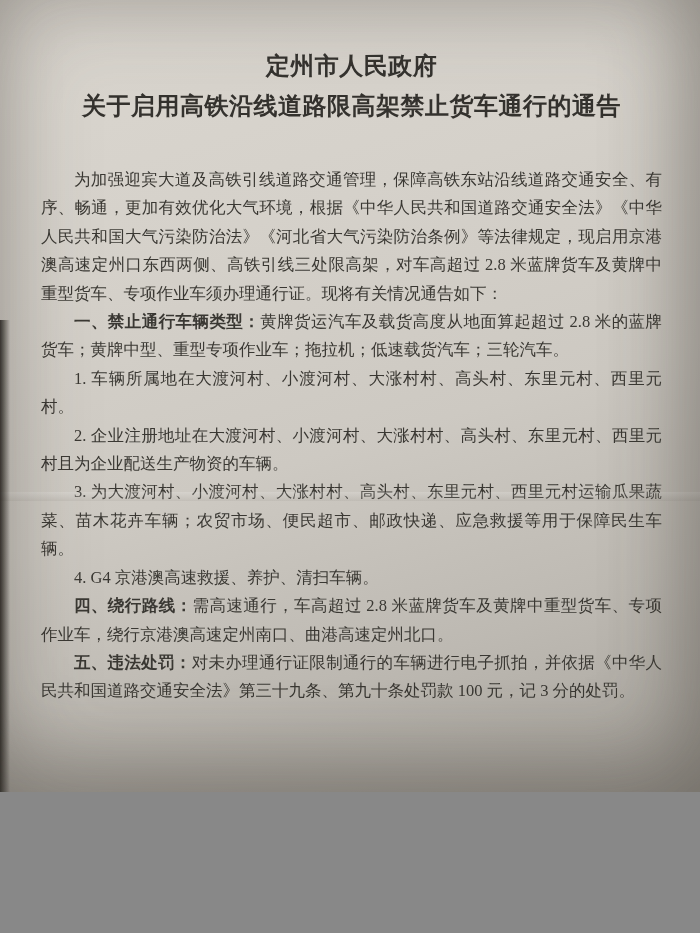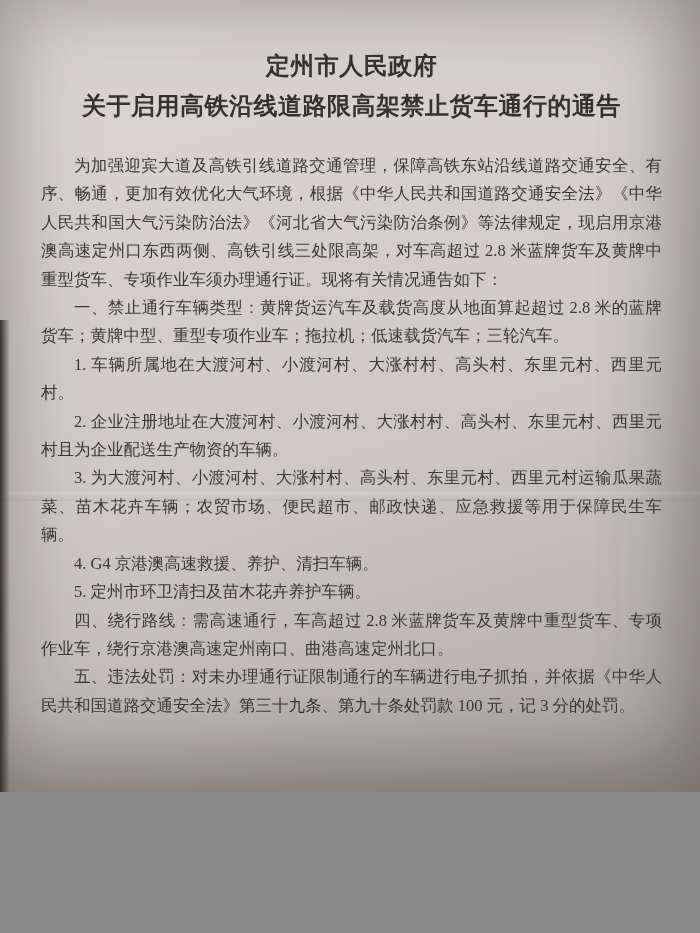--- a/index.html
+++ b/index.html
@@ -9,23 +9,23 @@
     font-family:"Liberation Serif","DejaVu Serif",serif;
   }
   .vignette{position:absolute;inset:0;pointer-events:none;
     box-shadow:inset 0 0 95px rgba(72,67,59,.35), inset -20px -40px 80px rgba(62,57,50,.28);}
   .edge-left{position:absolute;left:0;top:320px;bottom:0;width:10px;
     background:linear-gradient(90deg,rgba(24,21,17,.85),rgba(24,21,17,0));}
   .crease{position:absolute;left:0;right:0;top:492px;height:9px;opacity:.55;
     background:linear-gradient(180deg,rgba(255,255,255,.30),rgba(115,110,103,.20));}
   .doc{position:absolute;left:41px;right:38px;top:46px;color:#34322e;}
   .title{text-align:center;font-size:24px;font-weight:700;letter-spacing:.5px;line-height:40px;}
-  .body{margin-top:26px;font-size:16.5px;line-height:28.4px;text-align:justify;color:#3a3833;}
+  .body{margin-top:40px;font-size:16.5px;line-height:28.4px;text-align:justify;color:#3a3833;}
   .para{margin:0;text-indent:2em;}
-  .lead{font-weight:400;}
+  .lead{font-weight:700;}
   .seal{position:absolute;left:444px;top:808px;opacity:.92;}
   .issue-date{position:absolute;left:424px;top:872px;font-size:20px;letter-spacing:1.5px;
     color:#2c2a26;transform:rotate(-2deg);white-space:nowrap;}
   .wm-line{position:absolute;left:443px;top:901px;width:257px;height:2px;
     background:rgba(45,45,45,.55);box-shadow:0 4px 0 rgba(45,45,45,.25);}
   .wm-cube{position:absolute;left:533px;top:857px;}
   .wm-cn{position:absolute;left:577px;top:857px;font-size:21px;font-weight:700;
     letter-spacing:4px;color:rgba(58,84,94,.92);white-space:nowrap;
     text-shadow:1px 1px 0 rgba(255,255,255,.25);}
   .wm-en{position:absolute;left:578px;top:883px;font-size:12px;font-weight:700;
@@ -46,21 +46,20 @@
     <div class="title">定州市人民政府</div>
     <div class="title">关于启用高铁沿线道路限高架禁止货车通行的通告</div>
 
     <div class="body">
       <p class="para"><b class="lead"></b><span>为加强迎宾大道及高铁引线道路交通管理，保障高铁东站沿线道路交通安全、有序、畅通，更加有效优化大气环境，根据《中华人民共和国道路交通安全法》《中华人民共和国大气污染防治法》《河北省大气污染防治条例》等法律规定，现启用京港澳高速定州口东西两侧、高铁引线三处限高架，对车高超过 2.8 米蓝牌货车及黄牌中重型货车、专项作业车须办理通行证。现将有关情况通告如下：</span></p>
       <p class="para"><b class="lead">一、禁止通行车辆类型：</b><span>黄牌货运汽车及载货高度从地面算起超过 2.8 米的蓝牌货车；黄牌中型、重型专项作业车；拖拉机；低速载货汽车；三轮汽车。</span></p>
       <p class="para"><b class="lead"></b><span>1. 车辆所属地在大渡河村、小渡河村、大涨村村、高头村、东里元村、西里元村。</span></p>
       <p class="para"><b class="lead"></b><span>2. 企业注册地址在大渡河村、小渡河村、大涨村村、高头村、东里元村、西里元村且为企业配送生产物资的车辆。</span></p>
       <p class="para"><b class="lead"></b><span>3. 为大渡河村、小渡河村、大涨村村、高头村、东里元村、西里元村运输瓜果蔬菜、苗木花卉车辆；农贸市场、便民超市、邮政快递、应急救援等用于保障民生车辆。</span></p>
       <p class="para"><b class="lead"></b><span>4. G4 京港澳高速救援、养护、清扫车辆。</span></p>
-      <p class="para"><b class="lead"></b><span>5. 定州市环卫清扫及苗木花卉养护车辆。</span></p>
       <p class="para"><b class="lead">四、绕行路线：</b><span>需高速通行，车高超过 2.8 米蓝牌货车及黄牌中重型货车、专项作业车，绕行京港澳高速定州南口、曲港高速定州北口。</span></p>
       <p class="para"><b class="lead">五、违法处罚：</b><span>对未办理通行证限制通行的车辆进行电子抓拍，并依据《中华人民共和国道路交通安全法》第三十九条、第九十条处罚款 100 元，记 3 分的处罚。</span></p>
     </div>
   </div>
 
   <svg class="seal" width="120" height="120" viewBox="0 0 120 120">
     <circle cx="60" cy="60" r="53" fill="rgba(186,104,92,0.07)" stroke="rgba(176,90,80,0.70)" stroke-width="4"></circle>
     <path id="sealArc" d="M 16 80 A 47 47 0 1 1 104 80" fill="none"></path>
     <text font-size="15" font-weight="700" fill="rgba(172,86,76,0.82)" letter-spacing="7">
       <textPath href="#sealArc" startOffset="50%" text-anchor="middle">定州市人民政府</textPath>

